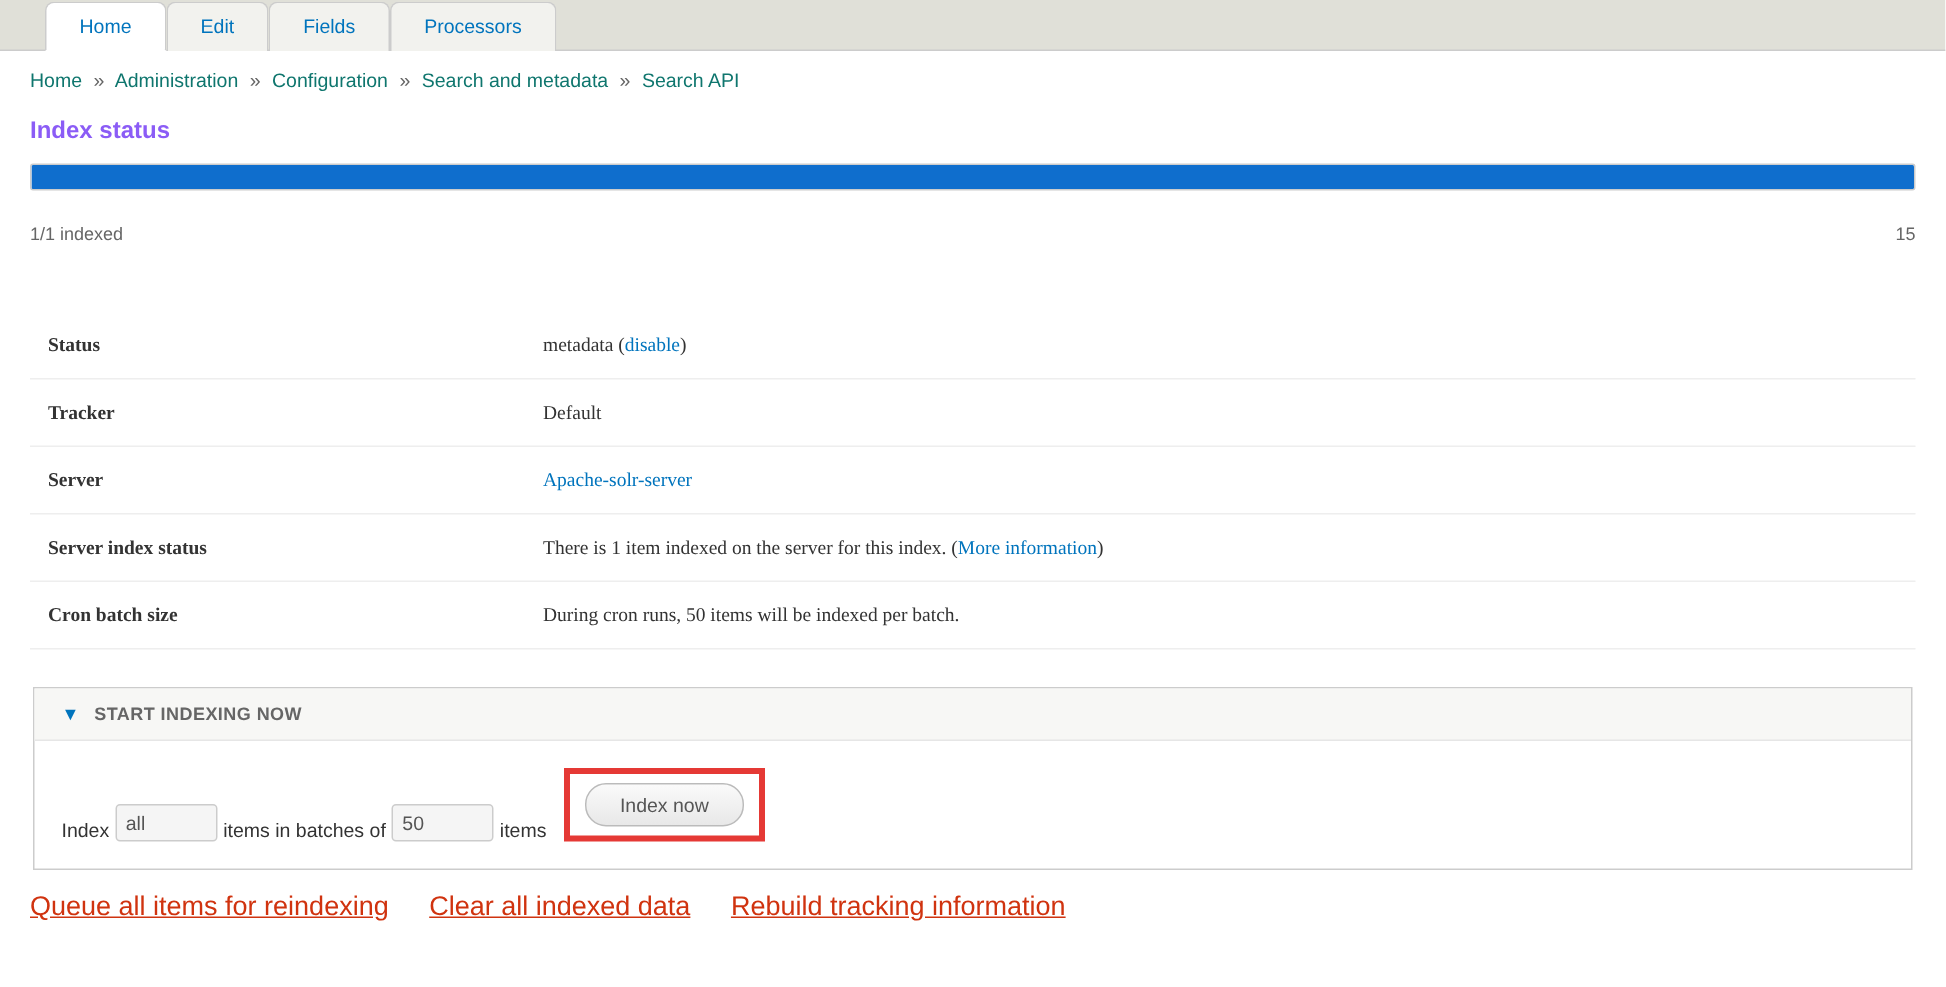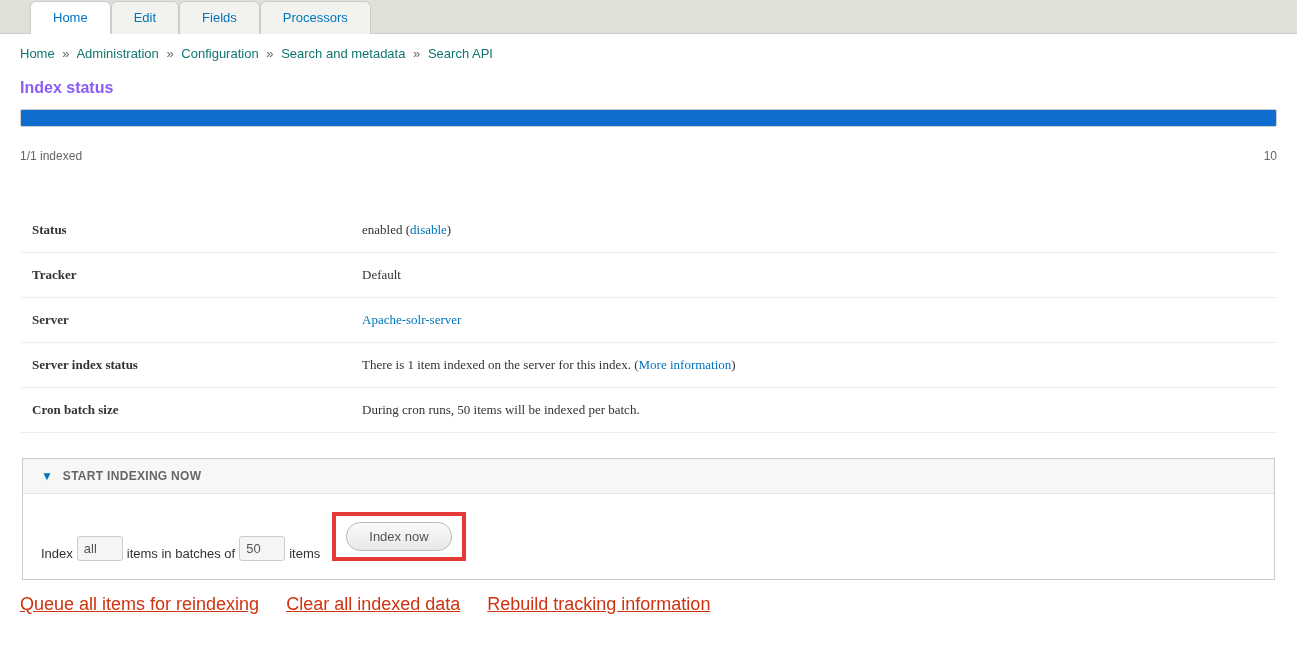--- a/index.html
+++ b/index.html
@@ -123,21 +123,21 @@
     margin-right: 6px;
   }
   fieldset.index-now .body {
     padding: 18px;
     display: flex;
     align-items: flex-end;
     gap: 4px;
     font-size: 13px;
   }
   input.small-input {
-    width: 46px;
+    width: 68px;
     padding: 4px 6px;
     border: 1px solid #ccc;
     border-radius: 3px;
     background: #f5f5f5;
     font-size: 13px;
     color: #555;
     text-align: left;
   }
   .index-now-button-wrap {
     border: 4px solid #e53935;
@@ -191,29 +191,29 @@
     <a>Search API</a>
   </div>
 
   <h2 class="section-title">Index status</h2>
 
   <div class="progress-bar-outer">
     <div class="progress-bar-inner"></div>
   </div>
   <div class="progress-meta">
     <span>1/1 indexed</span>
-    <span>10</span>
+    <span>15</span>
   </div>
 
   <table class="index-table">
     <tbody>
         <tr>
       <td class="label">Status</td>
       <td>
-        <span>enabled (</span><a class="link">disable</a><span>)</span>
+        <span>metadata (</span><a class="link">disable</a><span>)</span>
       </td>
     </tr>
     <tr>
       <td class="label">Tracker</td>
       <td>Default</td>
     </tr>
     <tr>
       <td class="label">Server</td>
       <td>
         <a class="link">Apache-solr-server</a>

